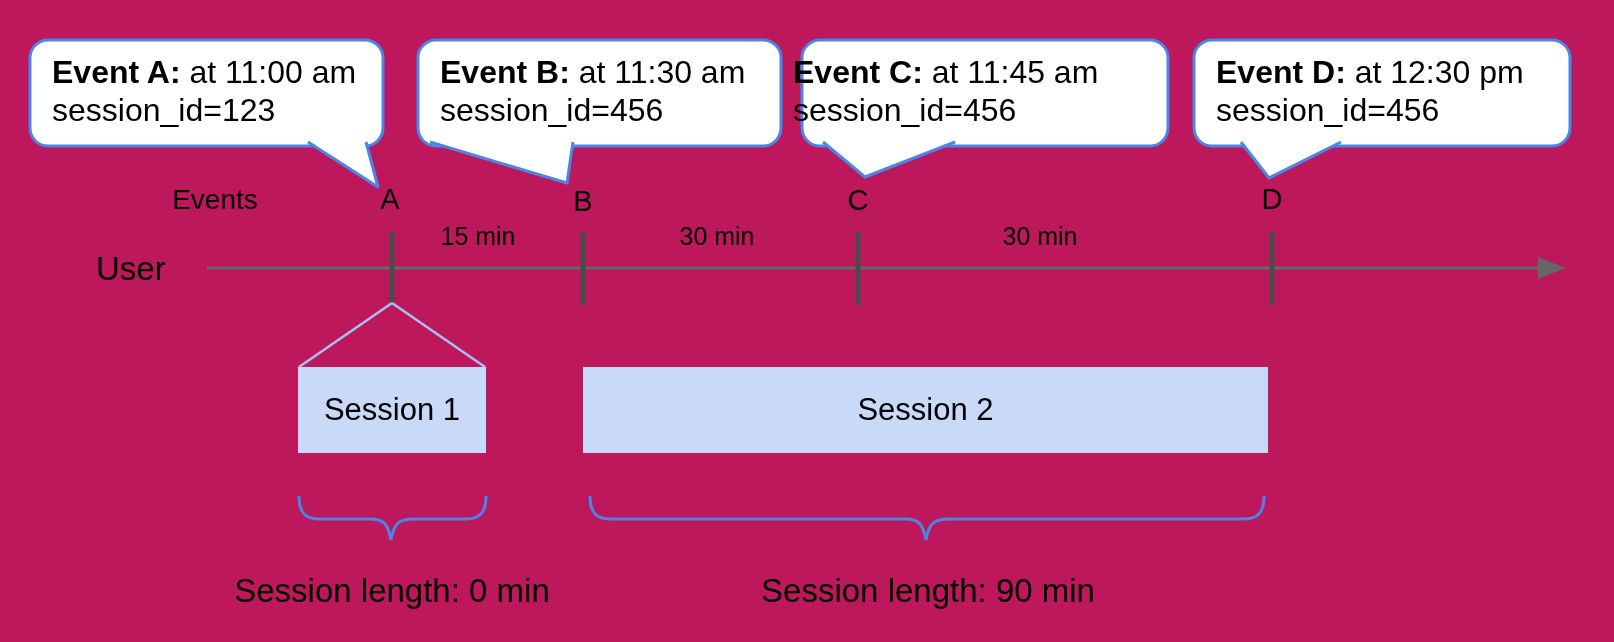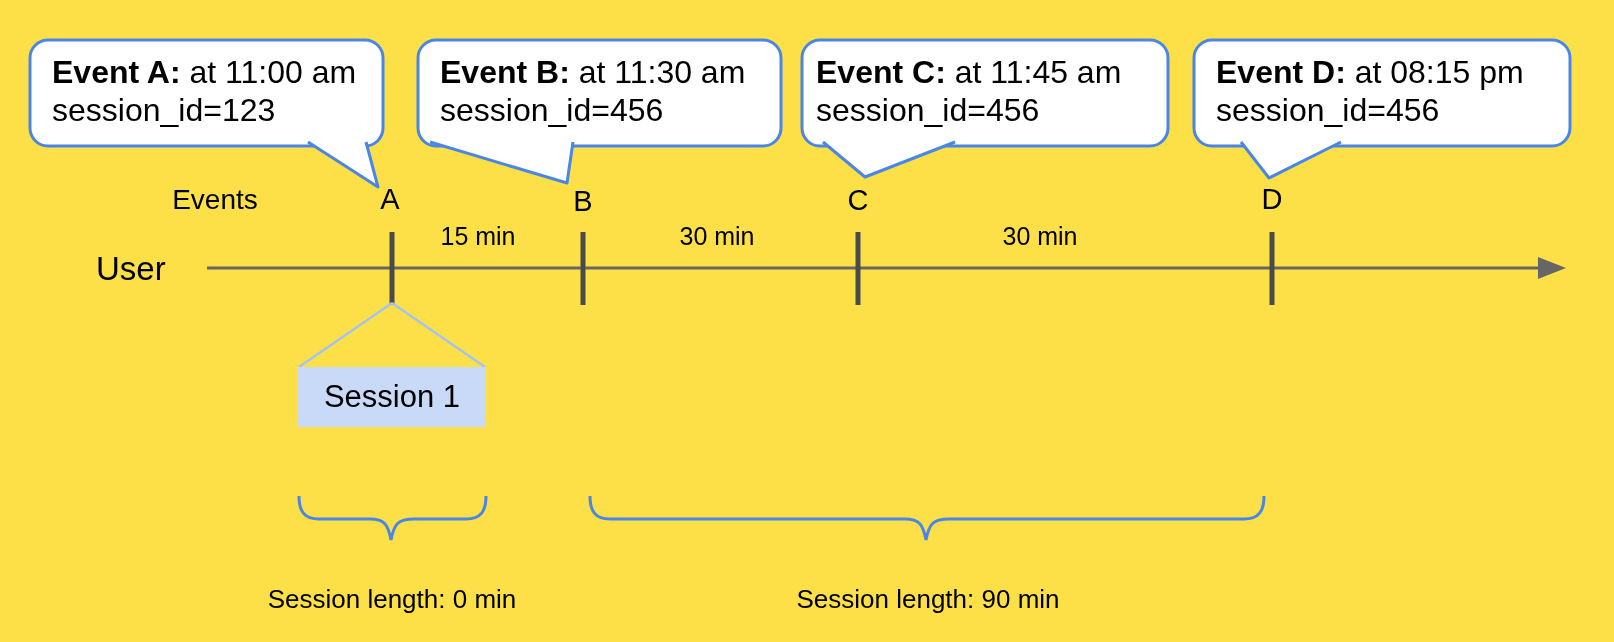--- a/index.html
+++ b/index.html
@@ -1,39 +1,39 @@
 <!DOCTYPE html>
 <html style="--accent: #4a86e8; --bar-fill: #c9daf8; --funnel: #a4c2f4; --axis: #666666; --tick: #4a4a4a; --text: #000000;"><head>
 <meta charset="utf-8">
 <style>
   html,body{margin:0;padding:0;background:#ffffff;}
   .canvas{
     position:relative;
     width:1614px;height:642px;
-    background:#fde047;
+    background:#be185d;
     font-family:"Liberation Sans","DejaVu Sans",sans-serif;
     color:var(--text,#000);
     overflow:hidden;
   }
   .canvas svg{position:absolute;left:0;top:0;}
   .abs{position:absolute;white-space:nowrap;}
   .cl{position:absolute;transform:translateX(-50%);white-space:nowrap;}
   .bubble-text{position:absolute;font-size:32px;line-height:38px;white-space:nowrap;}
   .bubble-text b{font-weight:bold;}
   .marker{font-size:29px;}
   .events-label{font-size:28px;}
   .user-label{font-size:33px;}
   .interval{font-size:25px;}
   .session-bar{
-    position:absolute;height:60px;
+    position:absolute;height:86px;
     background:var(--bar-fill,#c9daf8);
     display:flex;align-items:center;justify-content:center;
     font-size:31px;
   }
-  .length-label{font-size:26px;margin-top:12px;}
+  .length-label{font-size:33px;}
 </style>
 </head>
 <body>
 
 <div class="canvas">
 
   <svg width="1614" height="642" viewBox="0 0 1614 642">
 
     <line x1="207" y1="268" x2="1542" y2="268" style="stroke:var(--axis,#666);stroke-width:3"></line>
     <polygon points="1566,268 1538,257 1538,279" style="fill:var(--axis,#666)"></polygon>
@@ -63,41 +63,44 @@
   </svg>
 
   <div class="bubble-text" style="left:52px;top:53px">
     <div><b>Event A:</b><span> at 11:00 am</span></div>
     <div>session_id=123</div>
   </div>
   <div class="bubble-text" style="left:440px;top:53px">
     <div><b>Event B:</b><span> at 11:30 am</span></div>
     <div>session_id=456</div>
   </div>
-  <div class="bubble-text" style="left:816px;top:53px">
+  <div class="bubble-text" style="left:793px;top:53px">
     <div><b>Event C:</b><span> at 11:45 am</span></div>
     <div>session_id=456</div>
   </div>
   <div class="bubble-text" style="left:1216px;top:53px">
-    <div><b>Event D:</b><span> at 08:15 pm</span></div>
+    <div><b>Event D:</b><span> at 12:30 pm</span></div>
     <div>session_id=456</div>
   </div>
 
   <div class="cl events-label" style="left:215px;top:184px">Events</div>
   <div class="cl marker" style="left:390px;top:183px">A</div>
   <div class="cl marker" style="left:583px;top:185px">B</div>
   <div class="cl marker" style="left:858px;top:184px">C</div>
   <div class="cl marker" style="left:1272px;top:183px">D</div>
 
   <div class="abs user-label" style="left:96px;top:250px">User</div>
 
   <div class="cl interval" style="left:478px;top:222px">15 min</div>
   <div class="cl interval" style="left:717px;top:222px">30 min</div>
   <div class="cl interval" style="left:1040px;top:222px">30 min</div>
 
   <div class="session-bar" style="left:298px;top:367px;width:188px">
     <span>Session 1</span>
   </div>
+  <div class="session-bar" style="left:583px;top:367px;width:685px">
+    <span>Session 2</span>
+  </div>
 
   <div class="cl length-label" style="left:392px;top:572px">Session length: 0 min</div>
   <div class="cl length-label" style="left:928px;top:572px">Session length: 90 min</div>
 
 </div>
 
 </body></html>

